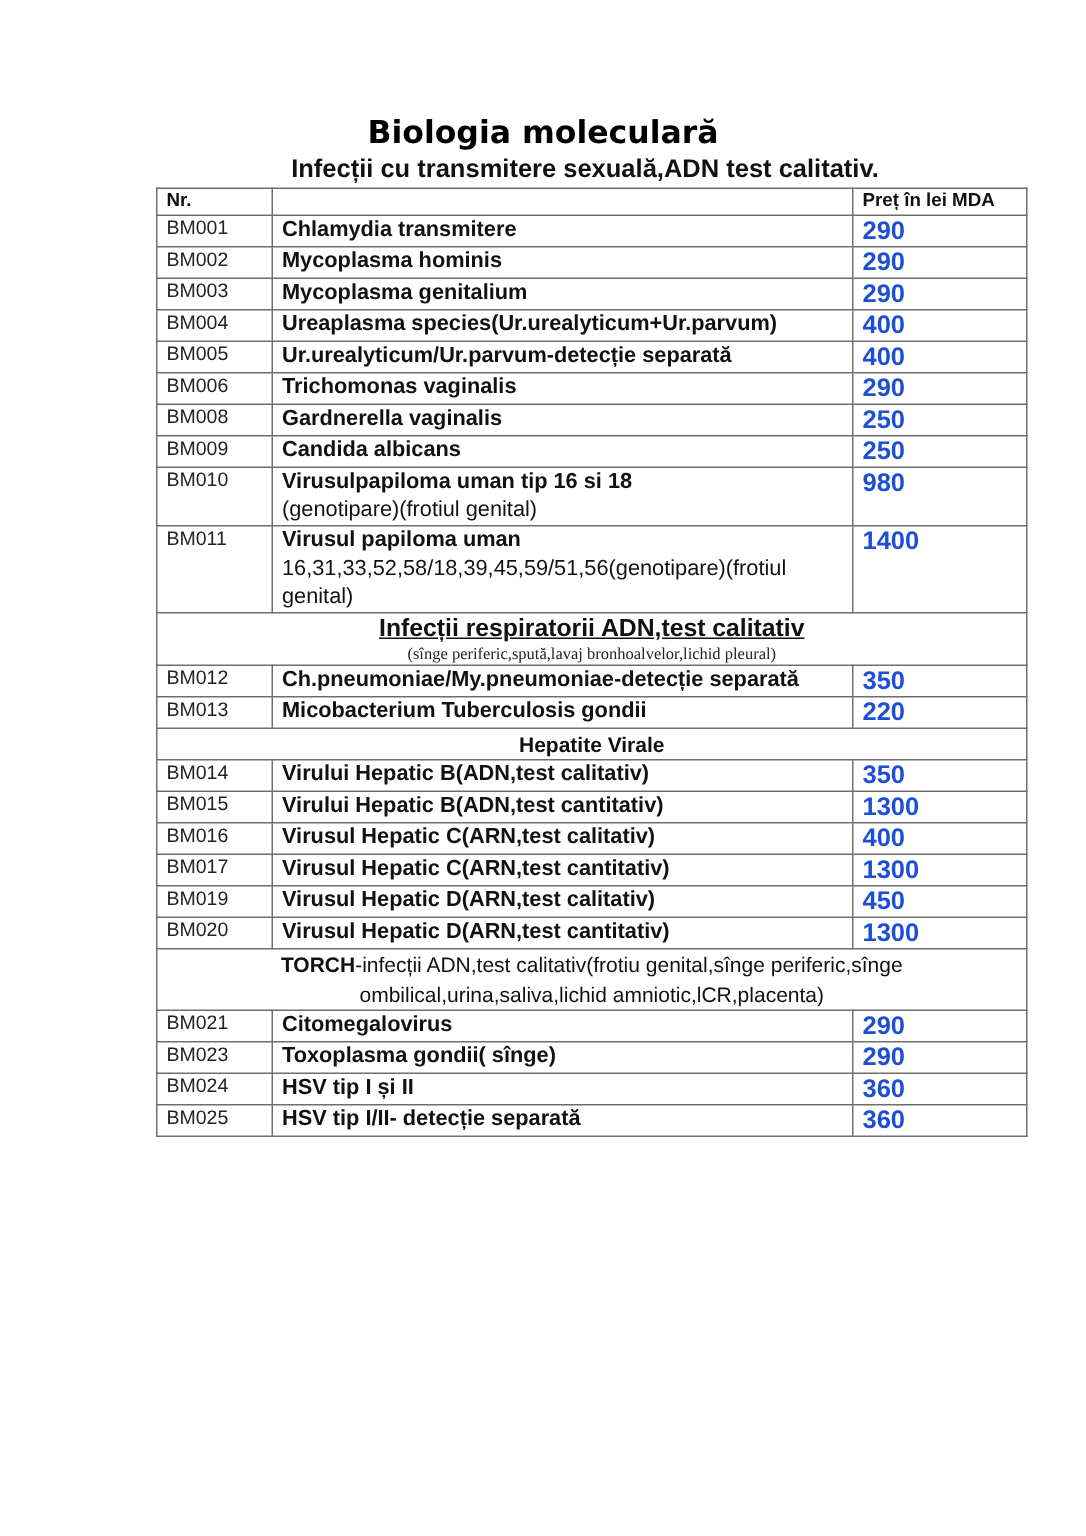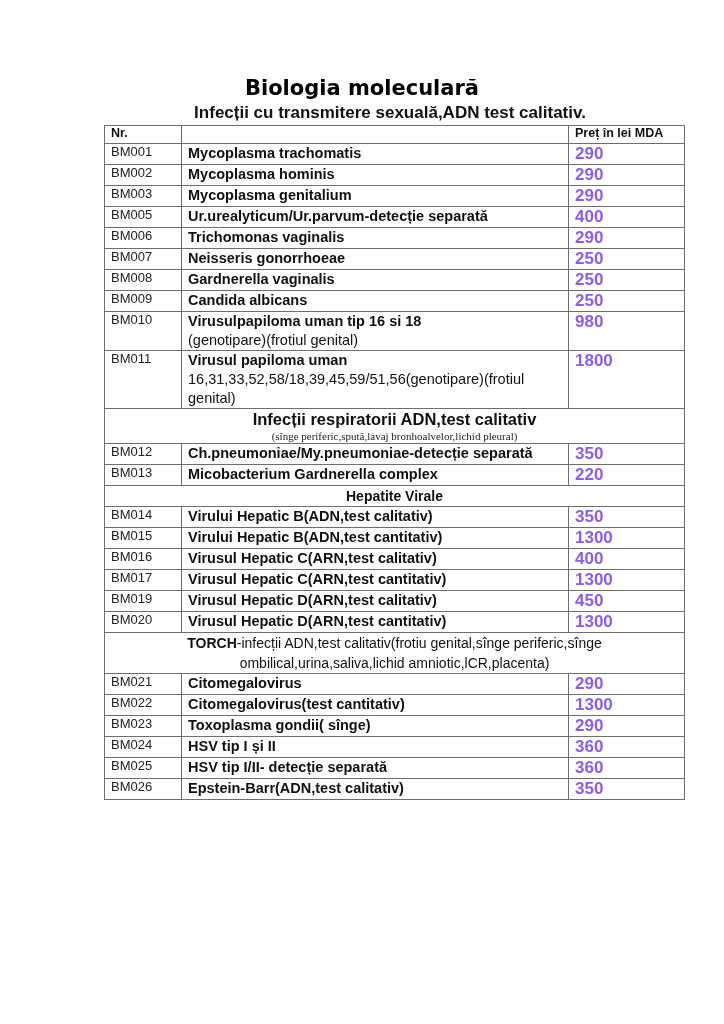--- a/index.html
+++ b/index.html
@@ -4,25 +4,25 @@
 <style>
   html, body { margin: 0; padding: 0; background: #ffffff; }
   body { width: 724px; height: 1024px; position: relative; overflow: hidden; color: #111; font-family: "Liberation Sans", sans-serif; }
   .title { position: absolute; top: 76px; left: 0; width: 724px; text-align: center; font-family: "DejaVu Sans", sans-serif; font-weight: bold; font-size: 21px; color: #000; }
   .subtitle { position: absolute; top: 103px; left: 0; width: 780px; text-align: center; font-weight: bold; font-size: 17px; color: #111; }
   table.prices { position: absolute; top: 125px; left: 104px; width: 580px; border-collapse: collapse; table-layout: fixed; }
   table.prices td { border: 1px solid #6e6e6e; padding: 0 6px; vertical-align: top; }
   td.code { font-size: 13px; color: #222; padding-top: 3px; }
   td.name { font-size: 14.5px; font-weight: bold; color: #111; padding-top: 2px; line-height: 19px; }
   td.name .sub { font-weight: normal; margin-top: 40px; }
-  td.price { font-size: 17px; font-weight: bold; color: #8b5cf6; padding-top: 4px; line-height: 20px; }
+  td.price { font-size: 17px; font-weight: bold; color: #1d4ed8; padding-top: 4px; line-height: 20px; }
   tr.row td { height: 20px; }
   tr.hdr td { height: 17px; font-size: 12.5px; font-weight: bold; }
   td.section { text-align: center; padding: 1px 6px; }
-  .sec-title { font-weight: bold; font-size: 16.5px; line-height: 20px; }
+  .sec-title { font-weight: bold; font-size: 16.5px; line-height: 20px; text-decoration: underline; }
   .sec-small-title { font-weight: bold; font-size: 14px; line-height: 20px; }
   .sec-note { font-size: 11px; line-height: 14px; color: #222; font-family: Liberation Serif, serif; }
   .sec-long { font-size: 14px; line-height: 20px; }
   .sec-long b { font-weight: bold; }
 </style>
 </head>
 <body>
 
 <div class="title">Biologia moleculară</div>
 <div class="subtitle">Infecții cu transmitere sexuală,ADN test calitativ.</div>
@@ -34,82 +34,82 @@
       <col style="width:116px">
     </colgroup>
   <tbody id="tbody">
     <tr class="hdr">
       <td>Nr.</td>
       <td></td>
       <td>Preț în lei MDA</td>
     </tr>
   <tr class="row">
         <td class="code">BM001</td>
-        <td class="name"><span>Mycoplasma trachomatis</span></td>
+        <td class="name"><span>Chlamydia transmitere</span></td>
         <td class="price">290</td>
       </tr>
       <tr class="row">
         <td class="code">BM002</td>
         <td class="name"><span>Mycoplasma hominis</span></td>
         <td class="price">290</td>
       </tr>
       <tr class="row">
         <td class="code">BM003</td>
         <td class="name"><span>Mycoplasma genitalium</span></td>
         <td class="price">290</td>
       </tr>
       <tr class="row">
+        <td class="code">BM004</td>
+        <td class="name"><span>Ureaplasma species(Ur.urealyticum+Ur.parvum)</span></td>
+        <td class="price">400</td>
+      </tr>
+      <tr class="row">
         <td class="code">BM005</td>
         <td class="name"><span>Ur.urealyticum/Ur.parvum-detecție separată</span></td>
         <td class="price">400</td>
       </tr>
       <tr class="row">
         <td class="code">BM006</td>
         <td class="name"><span>Trichomonas vaginalis</span></td>
         <td class="price">290</td>
-      </tr>
-      <tr class="row">
-        <td class="code">BM007</td>
-        <td class="name"><span>Neisseris gonorrhoeae</span></td>
-        <td class="price">250</td>
       </tr>
       <tr class="row">
         <td class="code">BM008</td>
         <td class="name"><span>Gardnerella vaginalis</span></td>
         <td class="price">250</td>
       </tr>
       <tr class="row">
         <td class="code">BM009</td>
         <td class="name"><span>Candida albicans</span></td>
         <td class="price">250</td>
       </tr>
       <tr class="row">
         <td class="code">BM010</td>
         <td class="name"><span>Virusulpapiloma  uman tip 16 si 18</span><br><span class="sub">(genotipare)(frotiul genital)</span></td>
         <td class="price">980</td>
       </tr>
       <tr class="row">
         <td class="code">BM011</td>
         <td class="name"><span>Virusul papiloma uman</span><br><span class="sub">16,31,33,52,58/18,39,45,59/51,56(genotipare)(frotiul genital)</span></td>
-        <td class="price">1800</td>
+        <td class="price">1400</td>
       </tr>
       <tr>
         <td class="section" colspan="3">
           <div class="sec-title">Infecții respiratorii ADN,test calitativ</div>
           <div class="sec-note">(sînge periferic,spută,lavaj bronhoalvelor,lichid pleural)</div>
         </td>
       </tr>
       <tr class="row">
         <td class="code">BM012</td>
         <td class="name"><span>Ch.pneumoniae/My.pneumoniae-detecție separată</span></td>
         <td class="price">350</td>
       </tr>
       <tr class="row">
         <td class="code">BM013</td>
-        <td class="name"><span>Micobacterium Gardnerella complex</span></td>
+        <td class="name"><span>Micobacterium Tuberculosis gondii</span></td>
         <td class="price">220</td>
       </tr>
       <tr>
         <td class="section" colspan="3">
           <div class="sec-small-title">Hepatite Virale</div>
         </td>
       </tr>
       <tr class="row">
         <td class="code">BM014</td>
         <td class="name"><span>Virului Hepatic B(ADN,test calitativ)</span></td>
@@ -144,38 +144,28 @@
         <td class="section" colspan="3">
           <div class="sec-long"><b>TORCH</b><span>-infecții ADN,test calitativ(frotiu genital,sînge periferic,sînge ombilical,urina,saliva,lichid amniotic,lCR,placenta)</span></div>
         </td>
       </tr>
       <tr class="row">
         <td class="code">BM021</td>
         <td class="name"><span>Citomegalovirus</span></td>
         <td class="price">290</td>
       </tr>
       <tr class="row">
-        <td class="code">BM022</td>
-        <td class="name"><span>Citomegalovirus(test cantitativ)</span></td>
-        <td class="price">1300</td>
-      </tr>
-      <tr class="row">
         <td class="code">BM023</td>
         <td class="name"><span>Toxoplasma gondii( sînge)</span></td>
         <td class="price">290</td>
       </tr>
       <tr class="row">
         <td class="code">BM024</td>
         <td class="name"><span>HSV tip I și II</span></td>
         <td class="price">360</td>
       </tr>
       <tr class="row">
         <td class="code">BM025</td>
         <td class="name"><span>HSV tip I/II- detecție separată</span></td>
         <td class="price">360</td>
       </tr>
-      <tr class="row">
-        <td class="code">BM026</td>
-        <td class="name"><span>Epstein-Barr(ADN,test calitativ)</span></td>
-        <td class="price">350</td>
-      </tr>
     </tbody>
 </table>
 
 </body></html>

